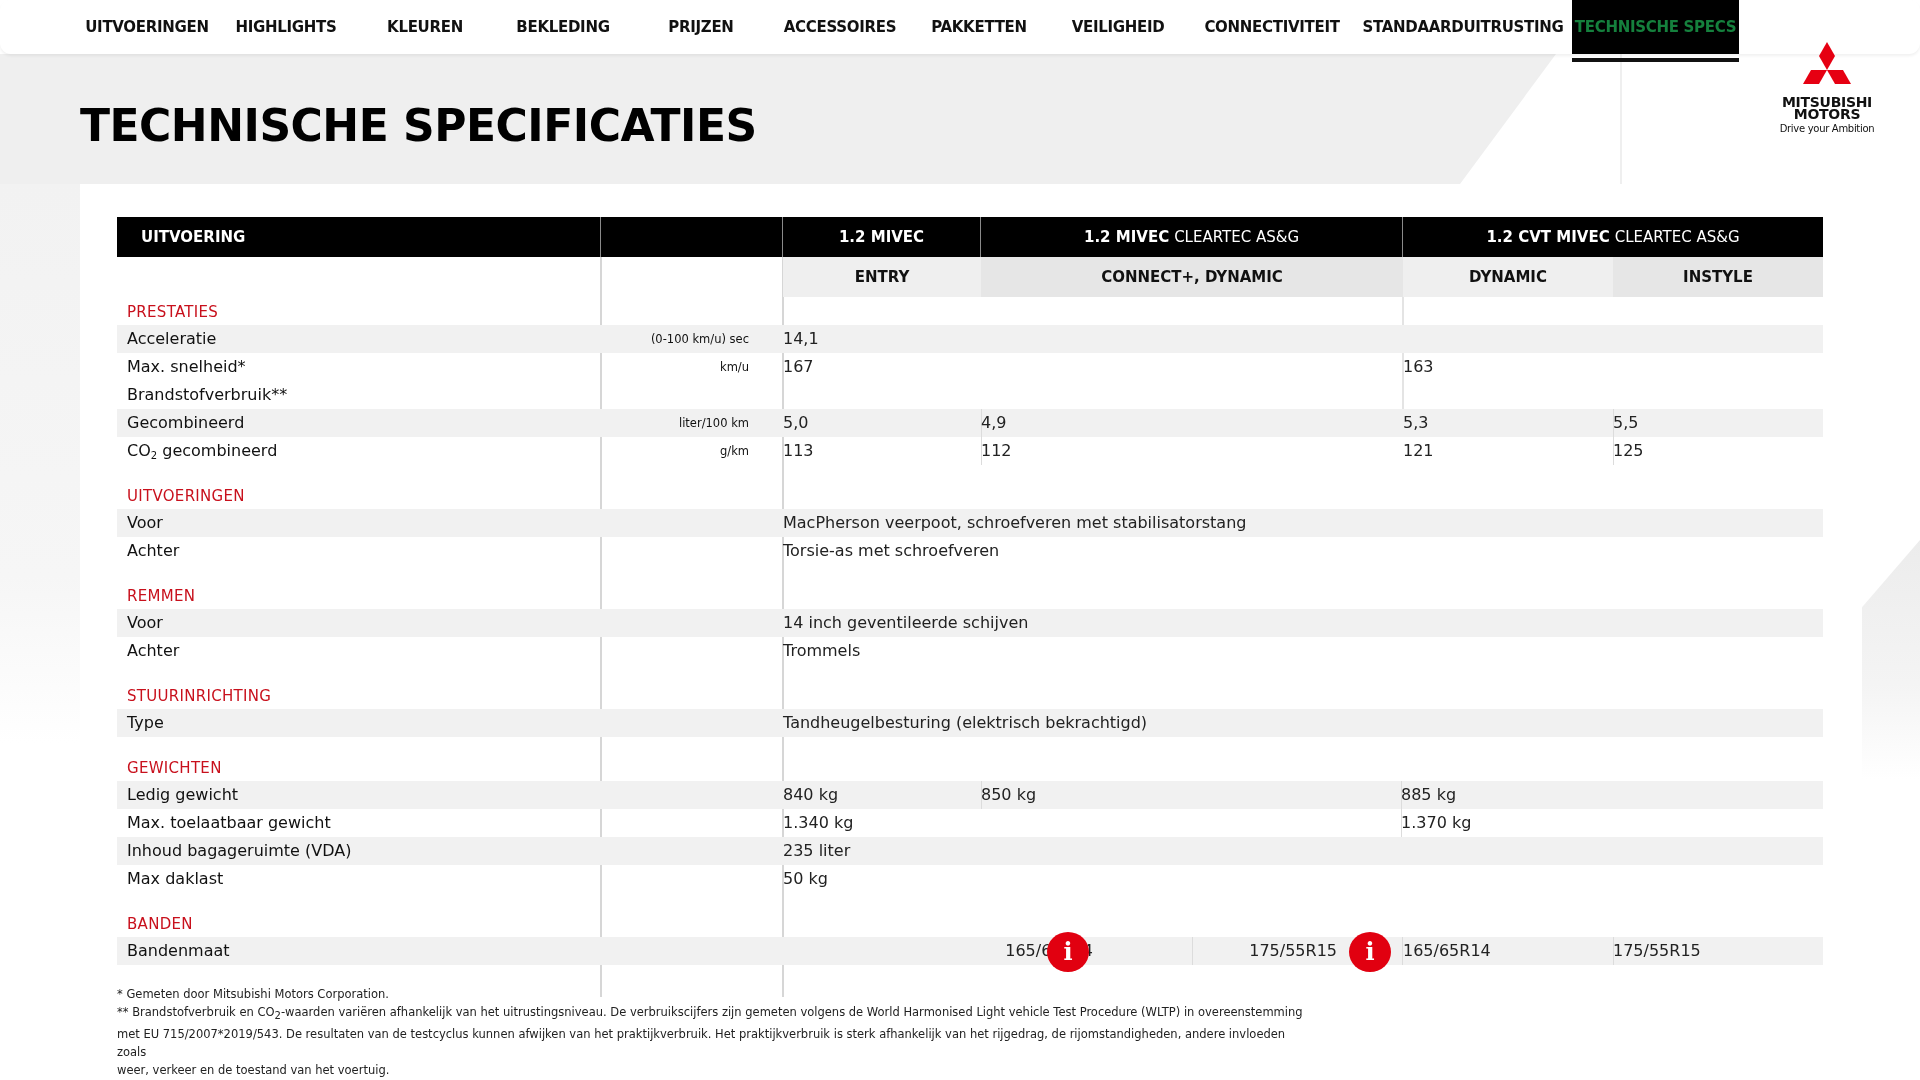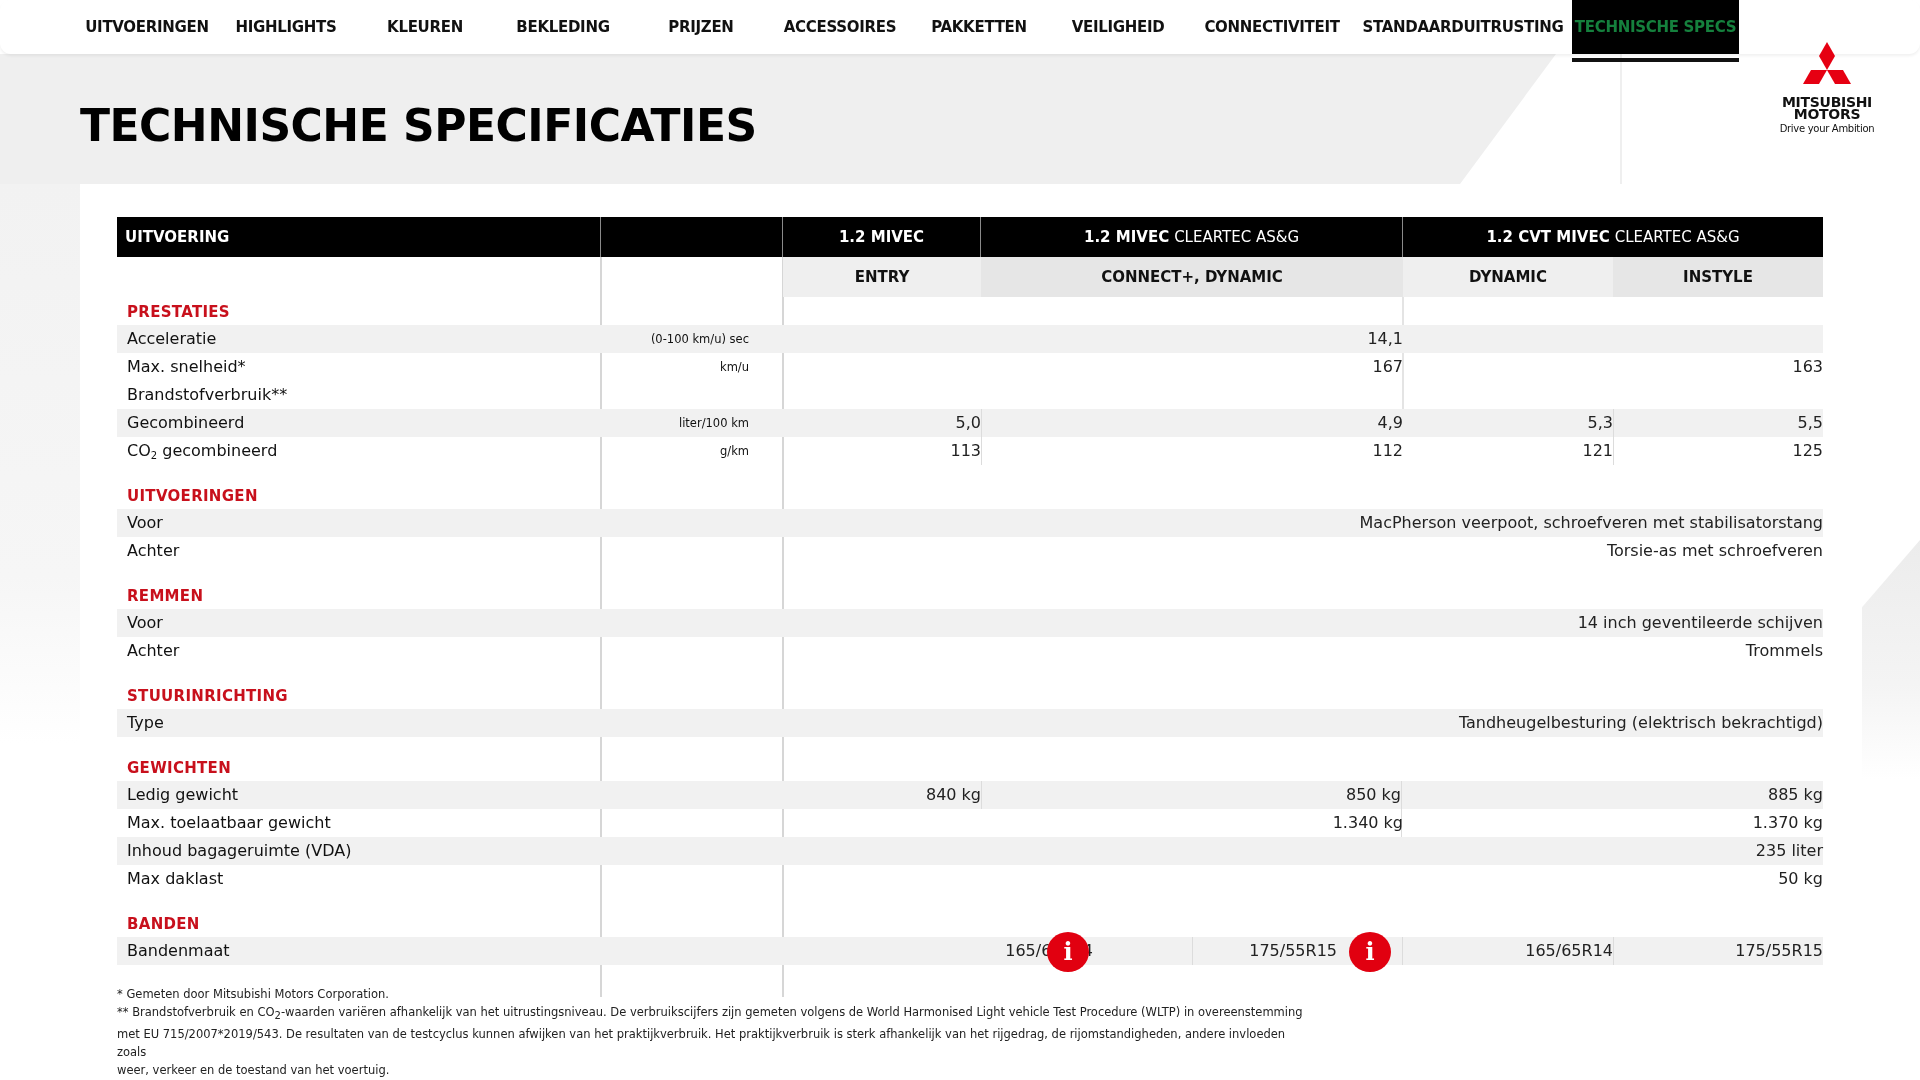--- a/index.html
+++ b/index.html
@@ -80,21 +80,21 @@
   .tbl { position: absolute; left: 117px; top: 217px; width: 1706px; }
   .hdr1 {
     position: absolute; left: 0; top: 0; width: 1706px; height: 40px; background: #000;
   }
   .hcell {
     position: absolute; top: 0; height: 40px;
     display: flex; align-items: center; justify-content: center;
     color: #fff; font-family: "DejaVu Sans", sans-serif; font-size: 15px; white-space: nowrap;
     border-right: 1.5px solid #8a8a8a;
   }
-  .hcell.left { justify-content: flex-start; padding-left: 8px; font-weight: bold; text-align: center; }
+  .hcell.left { justify-content: flex-start; padding-left: 24px; font-weight: bold; text-align: center; }
   .hcell .b { font-weight: bold; }
   .hcell .n { font-weight: normal; margin-left: 5px; }
   .hdr2cell {
     position: absolute; top: 40px; height: 40px;
     display: flex; align-items: center; justify-content: center;
     font-family: "DejaVu Sans", sans-serif; font-weight: bold; font-size: 15px; color: #111;
   }
   .vline { position: absolute; width: 1.5px; background: #d6d6d6; }
   .vline.light { background: #e4e4e4; }
 
@@ -104,26 +104,26 @@
   .row.shade { background: #f1f1f1; }
   .row .label {
     position: absolute; left: 10px; top: 0; height: 28px; line-height: 28px;
     font-family: "DejaVu Sans", sans-serif; font-size: 16px; color: #111; white-space: nowrap;
   }
   .row .unit {
     position: absolute; right: 1074px; top: 0; height: 28px; line-height: 28px;
     font-family: "DejaVu Sans", sans-serif; font-size: 11.5px; color: #111; white-space: nowrap;
   }
   .row .val {
-    position: absolute; top: 0; height: 28px; line-height: 28px; text-align: right;
+    position: absolute; top: 0; height: 28px; line-height: 28px; text-align: left;
     font-family: "DejaVu Sans", sans-serif; font-size: 16px; color: #222; white-space: nowrap;
   }
   .section {
     position: absolute; left: 10px; height: 22px; line-height: 22px;
-    font-family: "DejaVu Sans", sans-serif; font-weight: bold; font-size: 15px; color: #c8101c; letter-spacing: 0.3px;
+    font-family: "DejaVu Sans", sans-serif; font-weight: normal; font-size: 15px; color: #c8101c; letter-spacing: 0.3px;
   }
   sub { font-size: 10px; vertical-align: -3px; }
   .info-icon {
     position: absolute; top: -5px; width: 42px; height: 40px; border-radius: 50%;
     background: #e10010; color: #fff; text-align: center; line-height: 40px;
     font-family: "DejaVu Serif", serif; font-weight: bold; font-size: 24px;
     cursor: pointer;
   }
   .celldiv { position: absolute; top: 0; height: 28px; width: 1px; background: #dcdcdc; }
 

